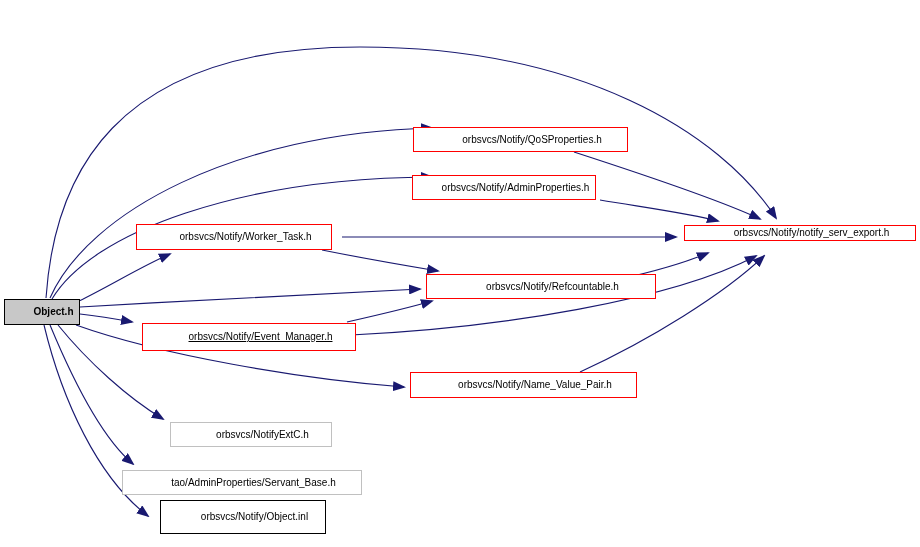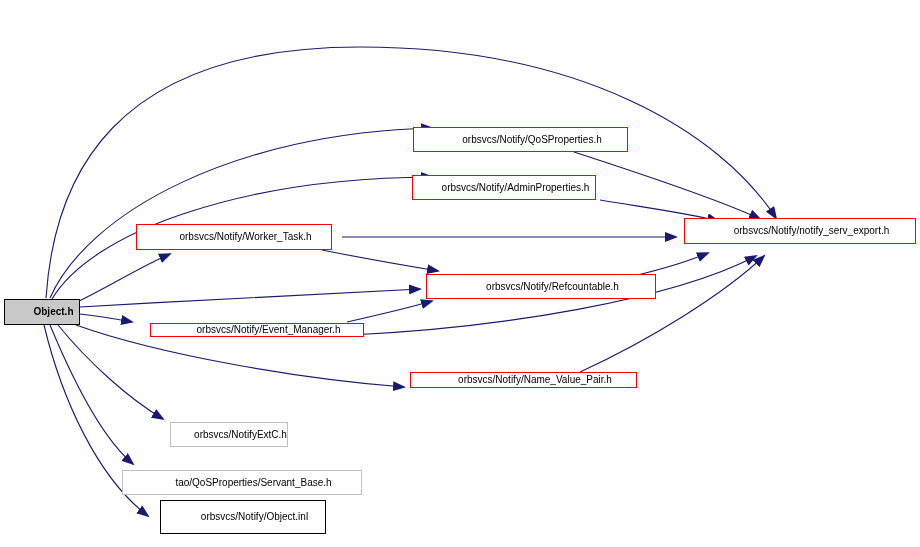--- a/index.html
+++ b/index.html
@@ -67,21 +67,21 @@
       <path d="M620,279 C652,272 684,263 708,253" fill="none" stroke="#191970" stroke-width="1.1" marker-end="url(#arrowhead)"></path>
       <path d="M351,335 C500,328 672,300 756,256" fill="none" stroke="#191970" stroke-width="1.1" marker-end="url(#arrowhead)"></path>
       <path d="M580,372 C650,340 724,294 764,256" fill="none" stroke="#191970" stroke-width="1.1" marker-end="url(#arrowhead)"></path>
       <path d="M347,322 C378,315 408,308 432,301" fill="none" stroke="#191970" stroke-width="1.1" marker-end="url(#arrowhead)"></path>
     </svg>
   <div id="nodes">
       <div class="node" style="left: 4px; top: 299px; width: 76px; height: 26px; border-color: rgb(0, 0, 0); background: rgb(200, 200, 200); font-weight: bold;">Object.h</div>
       <div class="node" style="left: 413px; top: 127px; width: 215px; height: 25px; border-color: rgb(255, 0, 0); background: rgb(255, 255, 255);">orbsvcs/Notify/QoSProperties.h</div>
       <div class="node" style="left: 412px; top: 175px; width: 184px; height: 25px; border-color: rgb(255, 0, 0); background: rgb(255, 255, 255);">orbsvcs/Notify/AdminProperties.h</div>
       <div class="node" style="left: 136px; top: 224px; width: 196px; height: 26px; border-color: rgb(255, 0, 0); background: rgb(255, 255, 255);">orbsvcs/Notify/Worker_Task.h</div>
-      <div class="node" style="left: 684px; top: 218px; width: 232px; height: 26px; border-color: rgb(255, 0, 0); background: rgb(255, 255, 255);">orbsvcs/Notify/notify_serv_export.h</div>
+      <div class="node" style="left: 684px; top: 225px; width: 232px; height: 16px; border-color: rgb(255, 0, 0); background: rgb(255, 255, 255);">orbsvcs/Notify/notify_serv_export.h</div>
       <div class="node" style="left: 426px; top: 274px; width: 230px; height: 25px; border-color: rgb(255, 0, 0); background: rgb(255, 255, 255);">orbsvcs/Notify/Refcountable.h</div>
-      <div class="node" style="left: 150px; top: 323px; width: 214px; height: 14px; border-color: rgb(255, 0, 0); background: rgb(255, 255, 255);">orbsvcs/Notify/Event_Manager.h</div>
-      <div class="node" style="left: 410px; top: 372px; width: 227px; height: 16px; border-color: rgb(255, 0, 0); background: rgb(255, 255, 255);">orbsvcs/Notify/Name_Value_Pair.h</div>
-      <div class="node" style="left: 170px; top: 422px; width: 118px; height: 25px; border-color: rgb(192, 192, 192); background: rgb(255, 255, 255);">orbsvcs/NotifyExtC.h</div>
-      <div class="node" style="left: 122px; top: 470px; width: 240px; height: 25px; border-color: rgb(192, 192, 192); background: rgb(255, 255, 255);">tao/QoSProperties/Servant_Base.h</div>
+      <div class="node" style="left: 142px; top: 323px; width: 214px; height: 28px; border-color: rgb(255, 0, 0); background: rgb(255, 255, 255); text-decoration: underline;">orbsvcs/Notify/Event_Manager.h</div>
+      <div class="node" style="left: 410px; top: 372px; width: 227px; height: 26px; border-color: rgb(255, 0, 0); background: rgb(255, 255, 255);">orbsvcs/Notify/Name_Value_Pair.h</div>
+      <div class="node" style="left: 170px; top: 422px; width: 162px; height: 25px; border-color: rgb(192, 192, 192); background: rgb(255, 255, 255);">orbsvcs/NotifyExtC.h</div>
+      <div class="node" style="left: 122px; top: 470px; width: 240px; height: 25px; border-color: rgb(192, 192, 192); background: rgb(255, 255, 255);">tao/AdminProperties/Servant_Base.h</div>
       <div class="node" style="left: 160px; top: 500px; width: 166px; height: 34px; border-color: rgb(0, 0, 0); background: rgb(255, 255, 255);">orbsvcs/Notify/Object.inl</div>
     </div>
 </div>
 
 </body></html>

